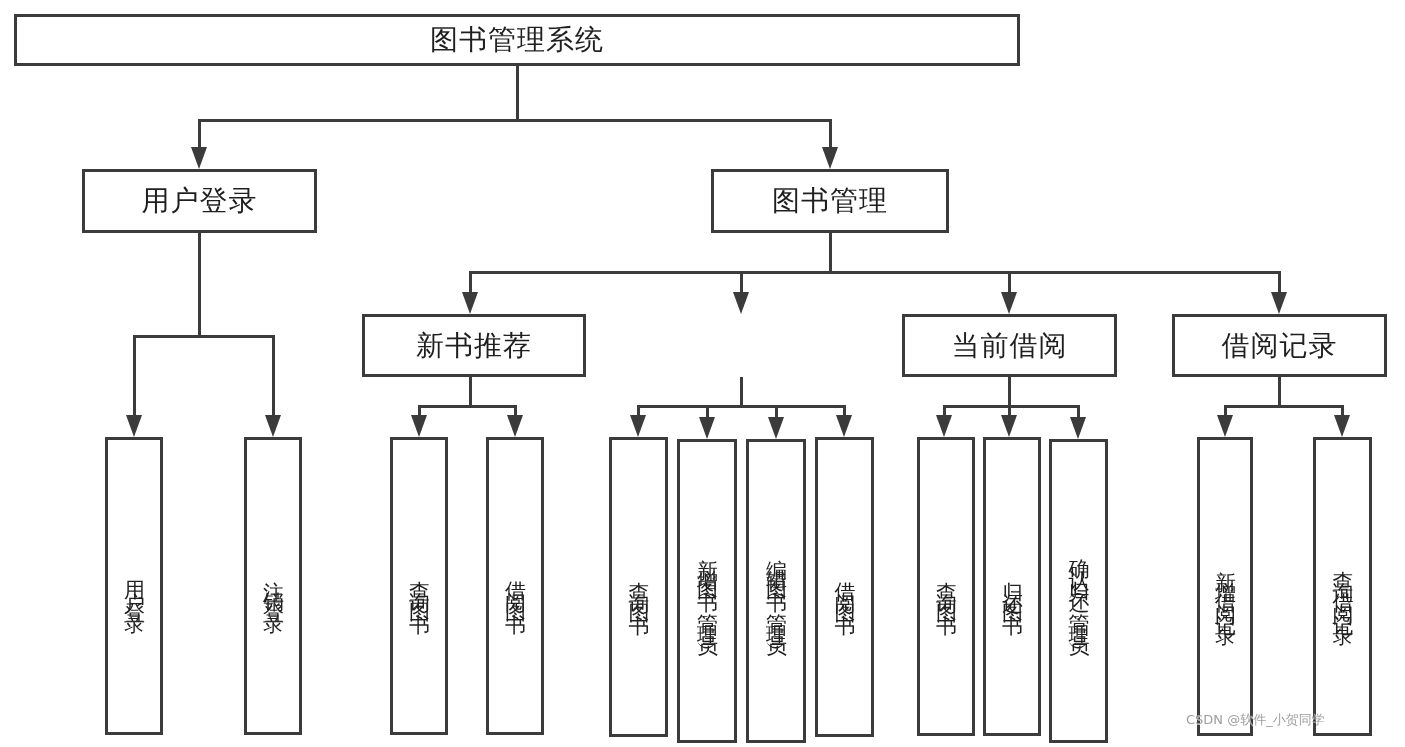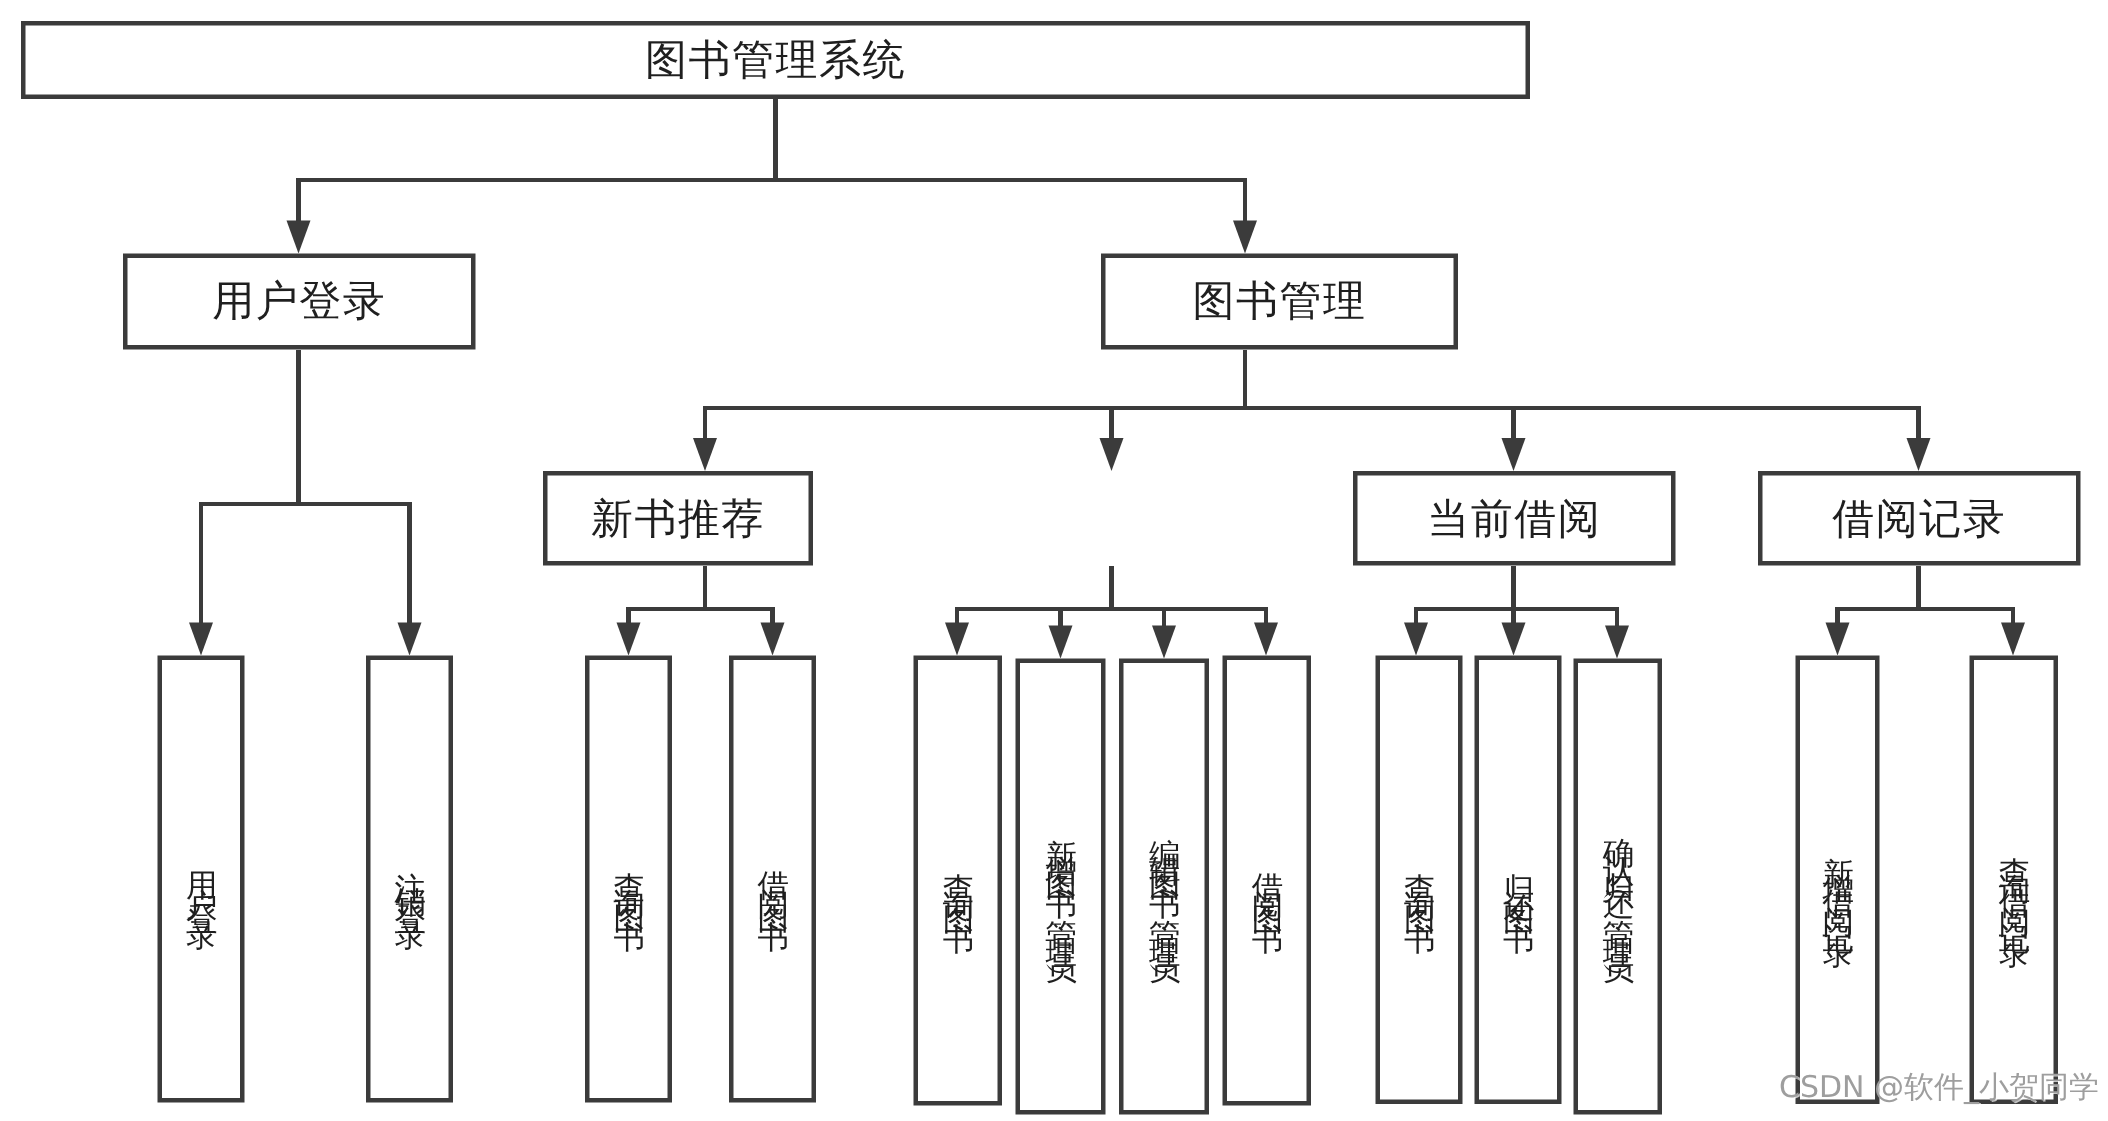--- a/index.html
+++ b/index.html
@@ -42,21 +42,21 @@
     text-orientation: mixed;
     font-size: 21px;
     line-height: 1;
     letter-spacing: 11px;
     white-space: nowrap;
   }
   .watermark {
     position: absolute;
     left: 1186px;
     top: 711px;
-    font-size: 20px;
+    font-size: 13px;
     color: #9e9e9e;
     white-space: nowrap;
     z-index: 5;
     text-shadow: 1px 1px 0 rgba(255,255,255,0.7);
   }
 </style>
 </head>
 <body>
 
 <div id="canvas">
@@ -114,30 +114,30 @@
       <line x1="1342" y1="406" x2="1342" y2="419" stroke="#3b3b3b" stroke-width="3" shape-rendering="crispEdges"></line>
       <polygon points="1334,415 1350,415 1342,437" fill="#3b3b3b"></polygon>
     </svg>
   <div class="watermark" style="color: rgb(158, 158, 158);">CSDN @软件_小贺同学</div>
 <div class="node h" style="left: 14px; top: 14px; width: 1006px; height: 52px;">
       <span>图书管理系统</span>
     </div>
     <div class="node h" style="left: 82px; top: 169px; width: 235px; height: 64px;">
       <span>用户登录</span>
     </div>
-    <div class="node h" style="left: 711px; top: 169px; width: 238px; height: 64px; margin-left: 23px;">
+    <div class="node h" style="left: 711px; top: 169px; width: 238px; height: 64px;">
       <span>图书管理</span>
     </div>
     <div class="node v" style="left: 105px; top: 437px; width: 58px; height: 298px;">
       <span>用户登录</span>
     </div>
     <div class="node v" style="left: 244px; top: 437px; width: 58px; height: 298px;">
       <span>注销登录</span>
     </div>
-    <div class="node h" style="left: 362px; top: 314px; width: 180px; height: 63px;">
+    <div class="node h" style="left: 362px; top: 314px; width: 224px; height: 63px;">
       <span>新书推荐</span>
     </div>
     <div class="node h" style="left: 902px; top: 314px; width: 215px; height: 63px;">
       <span>当前借阅</span>
     </div>
     <div class="node h" style="left: 1172px; top: 314px; width: 215px; height: 63px;">
       <span>借阅记录</span>
     </div>
     <div class="node v" style="left: 390px; top: 437px; width: 58px; height: 298px;">
       <span>查询图书</span>

